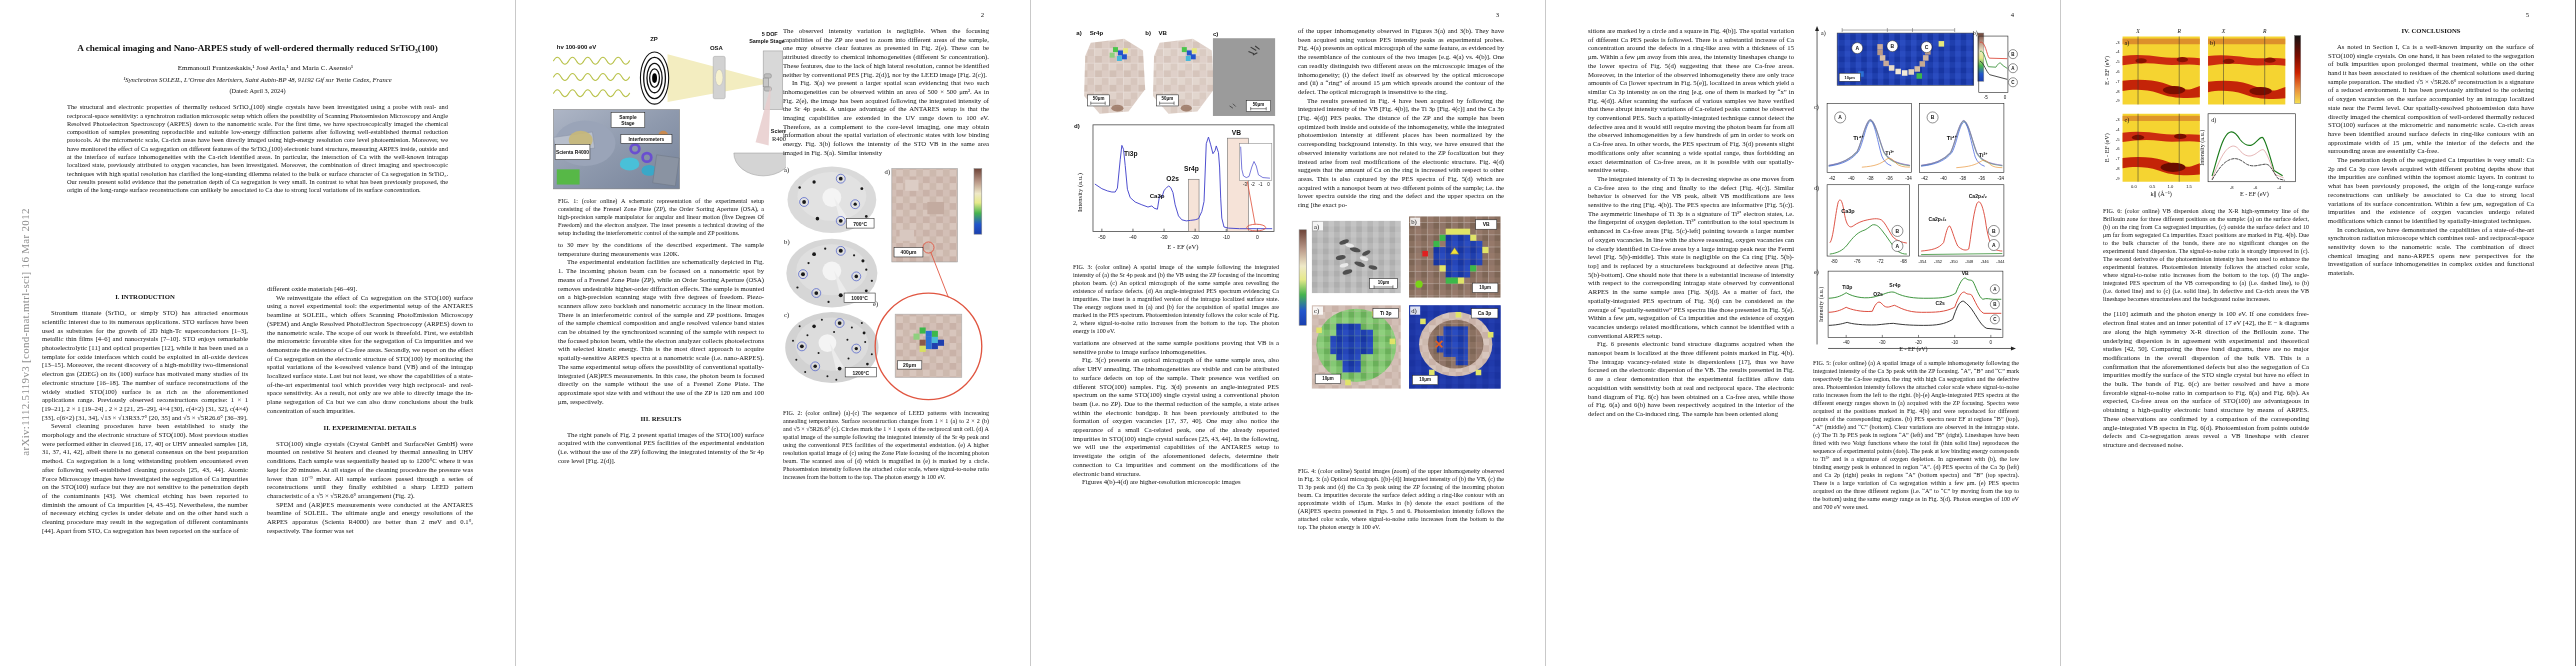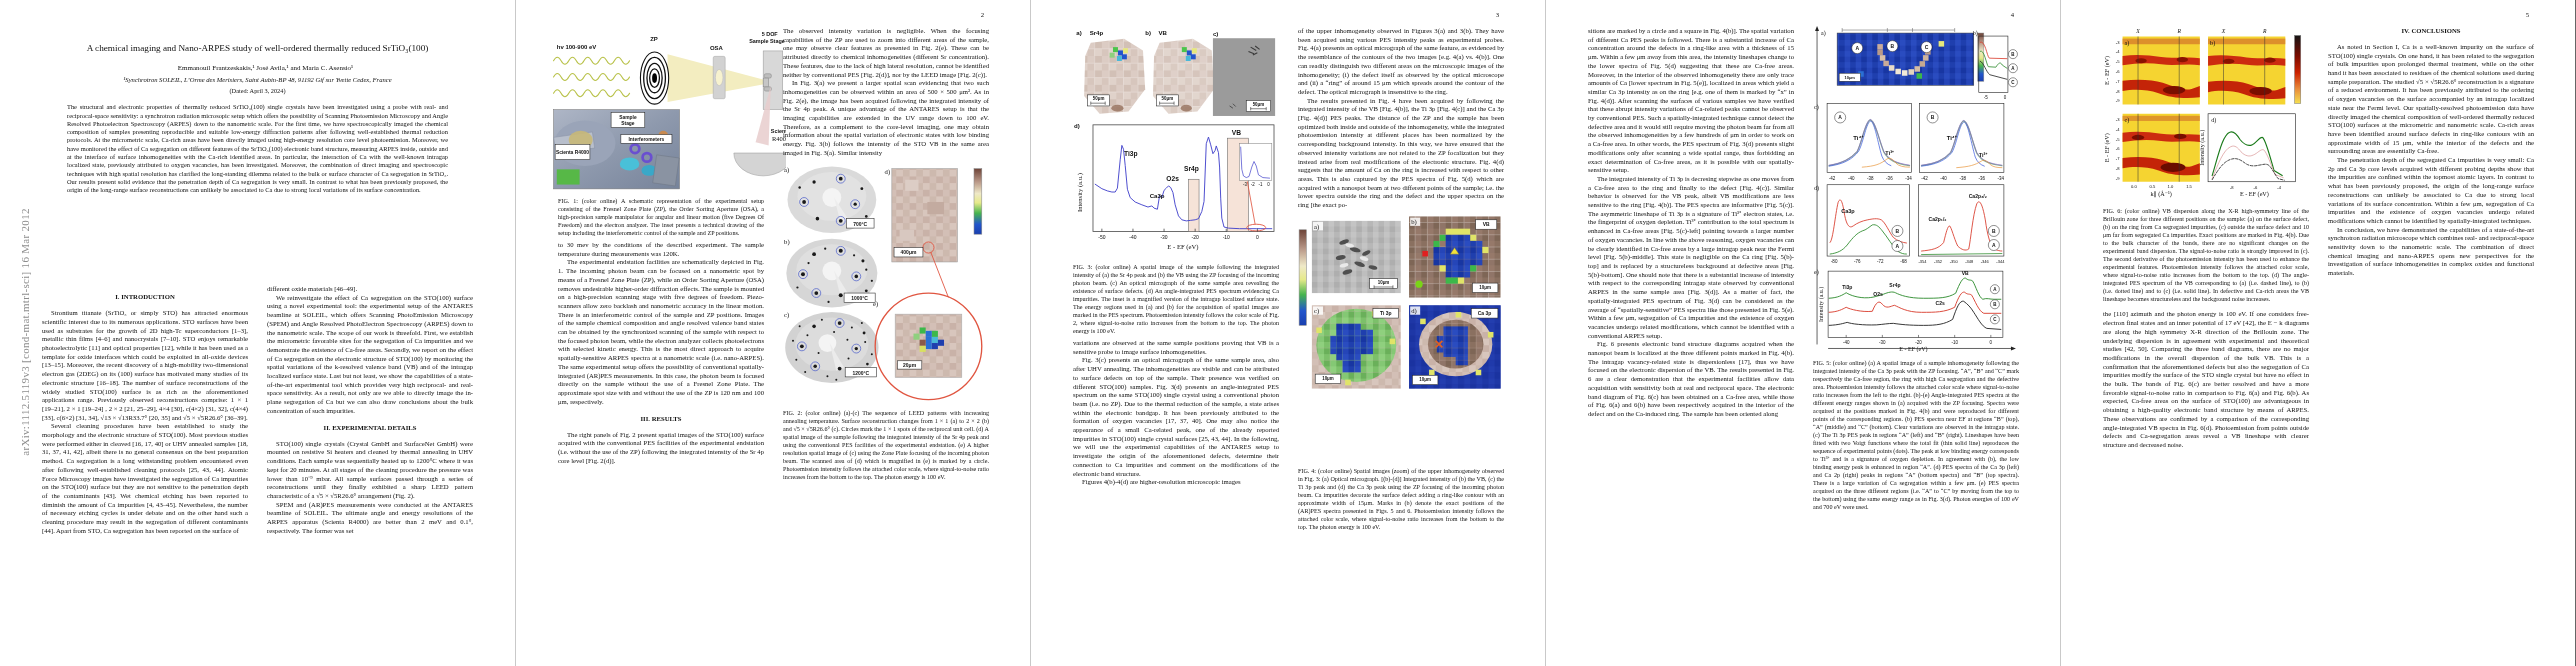--- a/index.html
+++ b/index.html
@@ -3,21 +3,21 @@
 <meta charset="utf-8">
 <style>
   html,body{margin:0;padding:0;background:#666;}
   .paper-row{display:flex;width:2576px;height:667px;}
   .sheet{position:relative;width:515px;height:667px;background:#fff;color:#111;
          font-family:"Liberation Serif",serif;flex:none;box-sizing:border-box;overflow:hidden;}
   .sheet+.sheet{border-left:0.6px solid #c9c9c9;}
   .pagenum{position:absolute;top:11px;right:46px;font-size:6.7px;}
   .watermark{position:absolute;left:-225px;top:326px;width:500px;text-align:center;
              transform:rotate(-90deg);color:#8d8d8d;font-size:11px;letter-spacing:0.3px;}
-  .title{margin:43px 53px 0;text-align:center;font-size:9.2px;font-weight:normal;line-height:11.7px;}
+  .title{margin:43px 53px 0;text-align:center;font-size:9.2px;font-weight:bold;line-height:11.7px;}
   .authors{text-align:center;font-size:7px;margin-top:9.4px;padding-left:16px;}
   .affil{text-align:center;font-style:italic;font-size:6.6px;margin-top:3.9px;}
   .dated{text-align:center;font-size:6.3px;margin-top:3.9px;}
   .abstract{margin:9.4px 67px 0;font-size:6.4px;line-height:8.3px;text-align:justify;}
   .col{position:absolute;width:206px;text-align:justify;font-size:6.7px;line-height:8.7px;}
   .col p{margin:0;text-indent:9px;}
   .col p.noind{text-indent:0;}
   .shead{text-align:center;font-weight:bold;font-size:6.7px;margin:8.3px 0 7.2px;text-indent:0;}
   figure{margin:0 0 4.4px;}
   .figcap{font-size:6.1px;line-height:8px;text-align:justify;margin-top:3.9px;}

